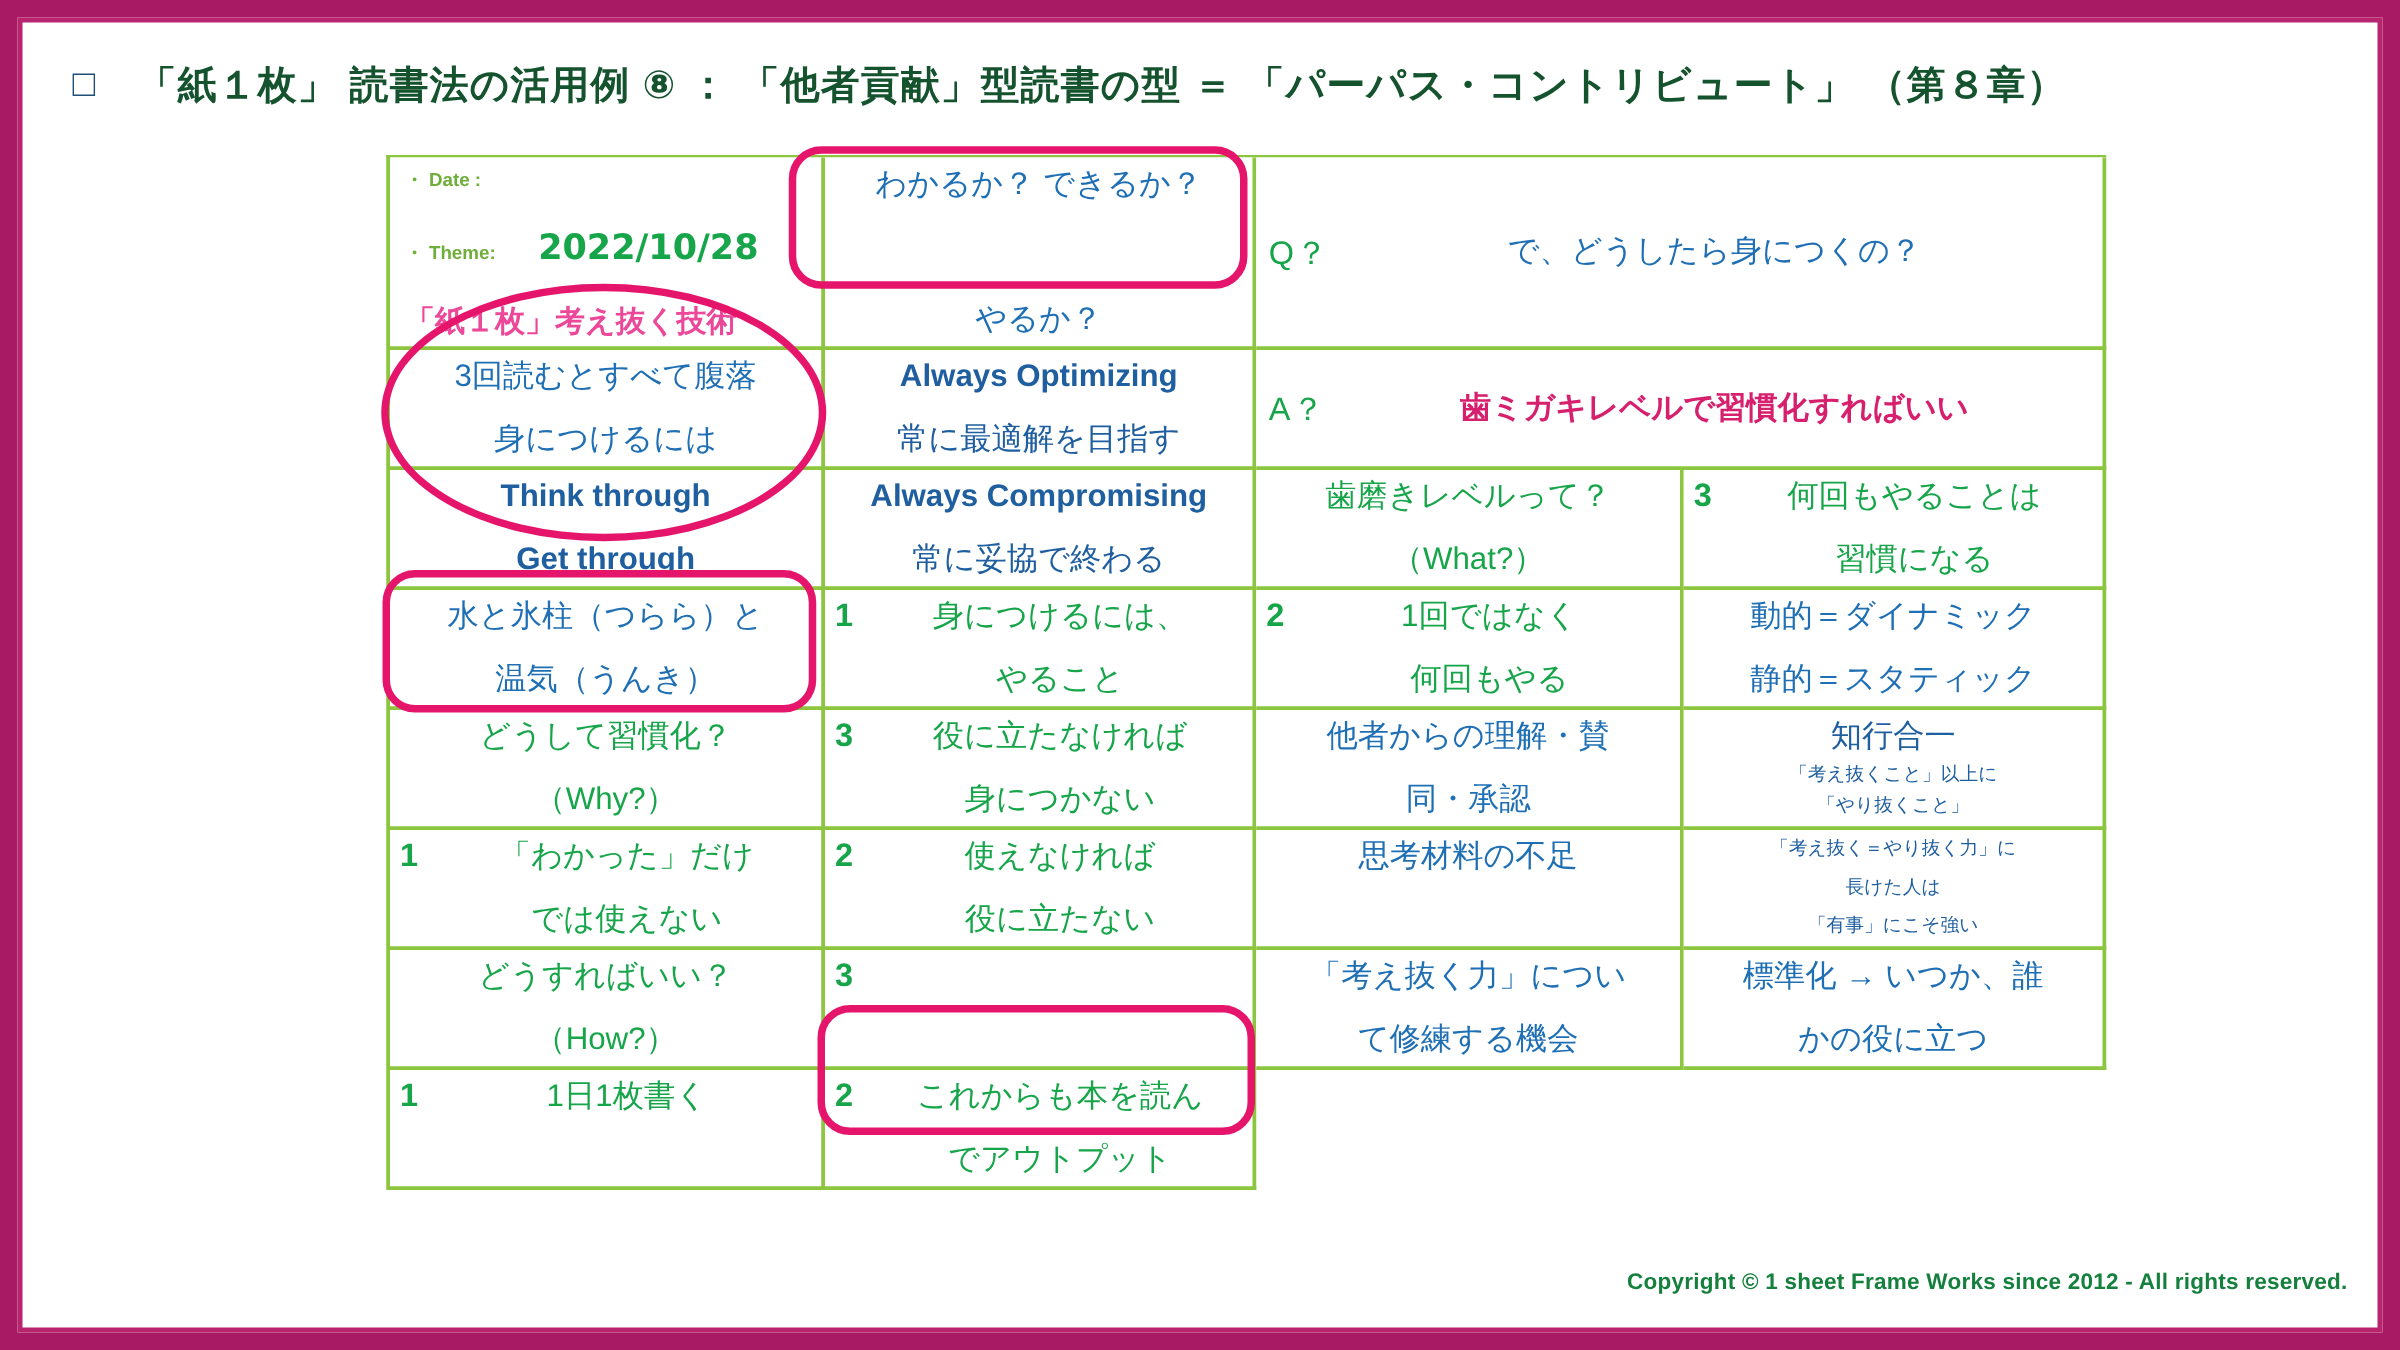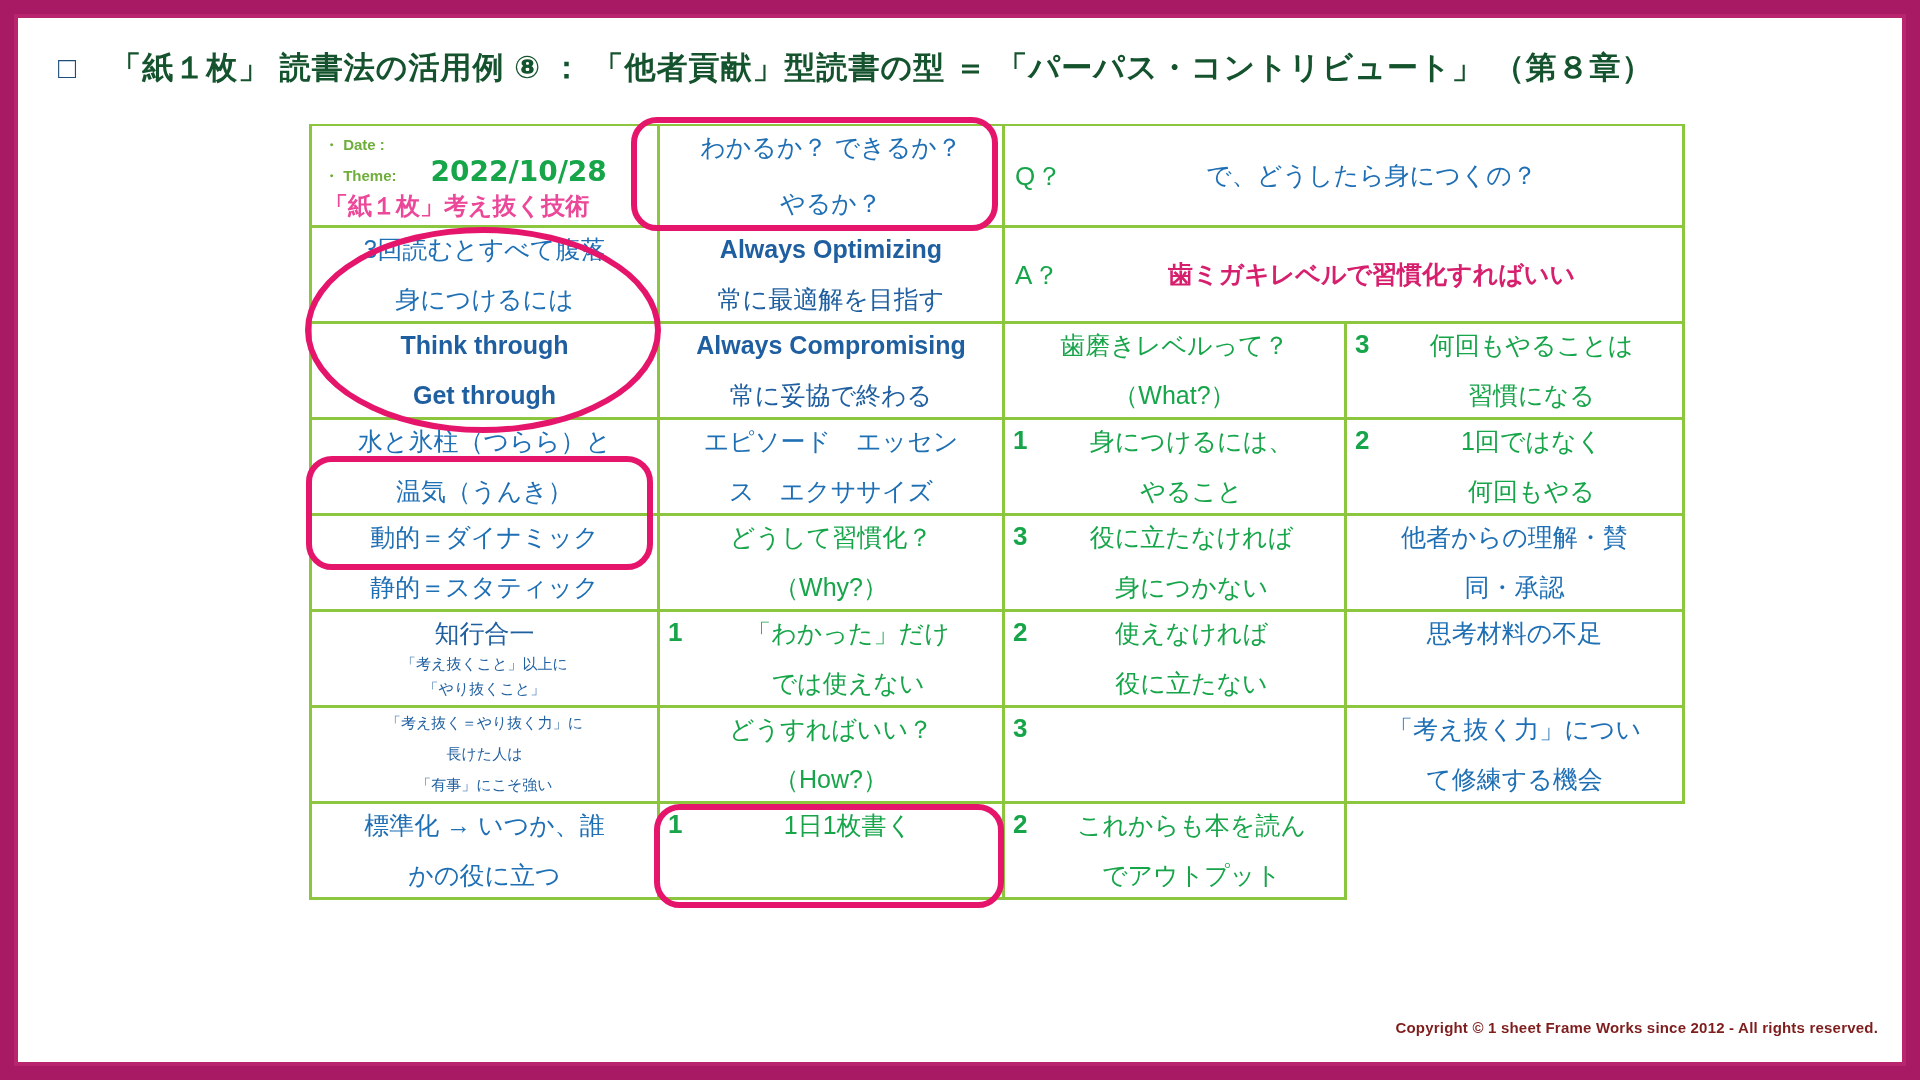--- a/index.html
+++ b/index.html
@@ -74,20 +74,21 @@
   .pink{color:#d6206e;font-weight:bold;}
   .small{font-size:15px;line-height:1.3;}
   .bold{font-weight:bold;}
   .serifish{font-family:"Liberation Serif","DejaVu Serif",serif;}
   
   .headcell{
     align-items:flex-start;justify-content:flex-start;
     padding:10px 10px 4px 12px;
     text-align:left;
     min-height:96px;
+    gap:26px;
   }
   .hdr-row{display:flex;align-items:baseline;width:100%;}
   .hdr-label{
     font-size:15px;color:#6fae3a;font-weight:bold;
     white-space:nowrap;margin-right:6px;
   }
   .hdr-date{
     font-size:28px;color:#17a54a;font-weight:bold;
     font-family:"DejaVu Sans",sans-serif;
     margin-left:28px;
@@ -127,21 +128,21 @@
     position:absolute;
     border:6px solid #e6156c;
     border-radius:50%;
     pointer-events:none;
     box-sizing:border-box;
   }
   
   #footer-copy{
     position:absolute;
     right:24px;bottom:26px;
-    font-size:15px;color:#7f1d1d;font-weight:bold;
+    font-size:18px;color:#15803d;font-weight:bold;
     letter-spacing:0.2px;
   }
 </style>
 </head>
 <body>
 
 <div id="slide">
   <div id="inner">
 
     <div id="title-bar">
@@ -200,24 +201,20 @@
       <div class="cell numcell">
         <span class="num">3</span>
         <span class="ln green numbody">何回もやることは</span>
         <span class="ln green numbody">習慣になる</span>
       </div>
 
       <div class="cell">
         <span class="ln blue">水と氷柱（つらら）と</span>
         <span class="ln blue">温気（うんき）</span>
       </div>
-      <div class="cell">
-        <span class="ln blue">エピソード　エッセン</span>
-        <span class="ln blue">ス　エクササイズ</span>
-      </div>
       <div class="cell numcell">
         <span class="num">1</span>
         <span class="ln green numbody">身につけるには、</span>
         <span class="ln green numbody">やること</span>
       </div>
       <div class="cell numcell">
         <span class="num">2</span>
         <span class="ln green numbody">1回ではなく</span>
         <span class="ln green numbody">何回もやる</span>
       </div>

